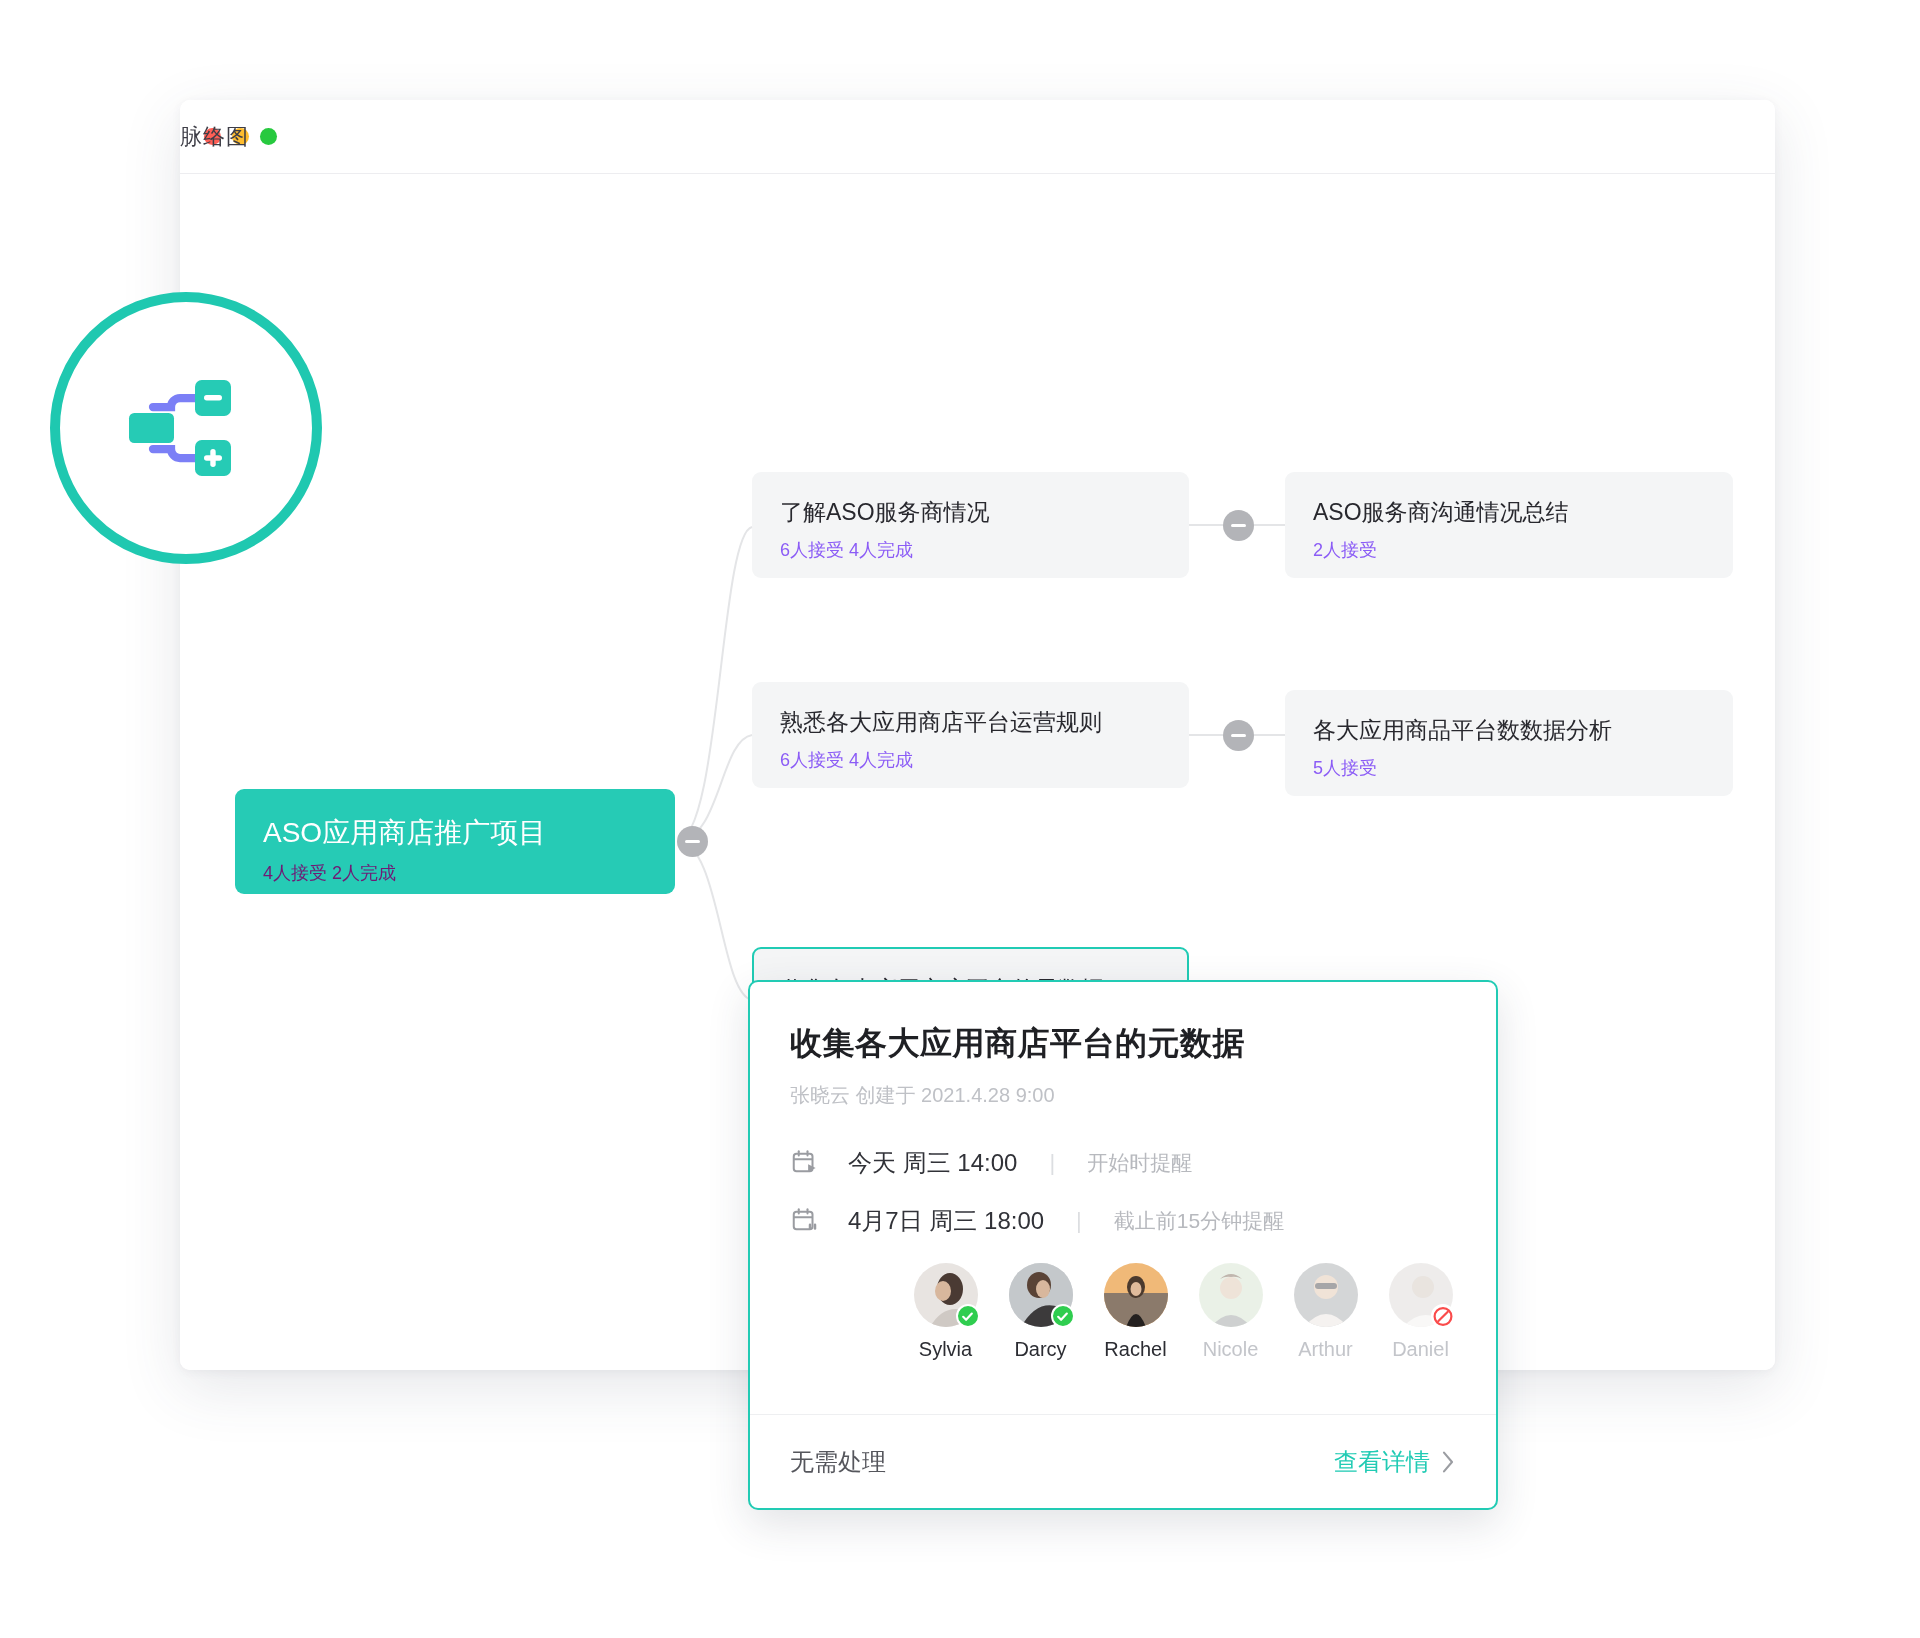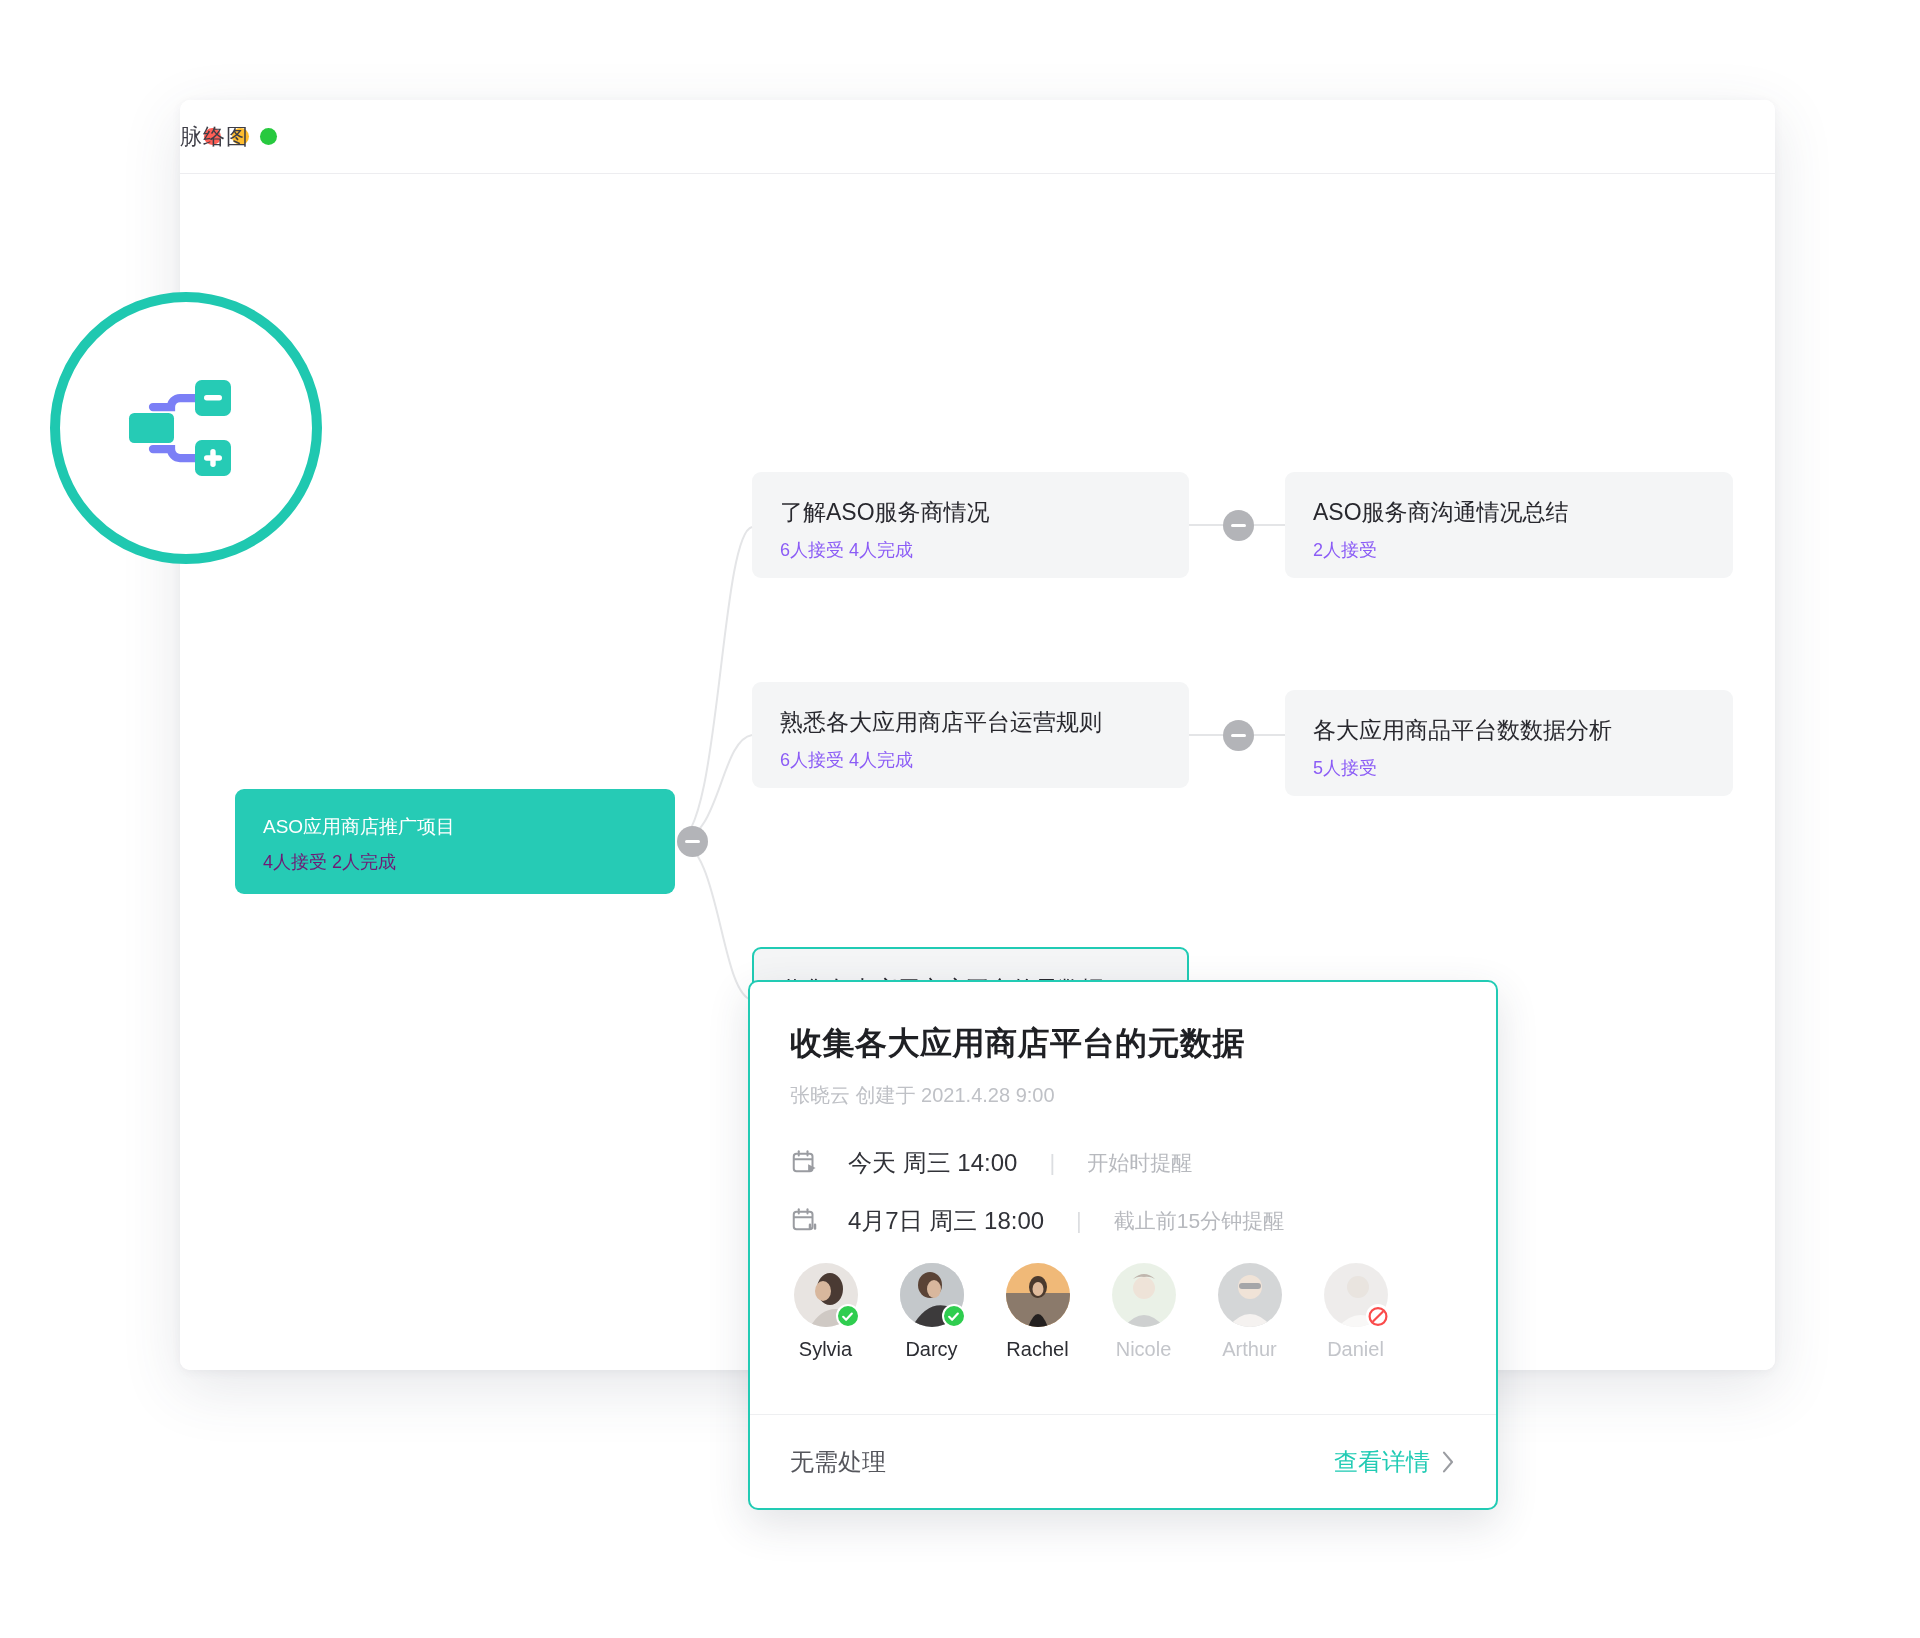--- a/index.html
+++ b/index.html
@@ -60,21 +60,21 @@
   }
   .node .n-title {
     font-size:23px; color:#28282e; line-height:1.25; white-space:nowrap;
   }
   .node .n-sub {
     margin-top:13px; font-size:18px; color:#8b5cf6; line-height:1.2; white-space:nowrap;
   }
   .node.root {
     background:#26cbb5;
   }
-  .node.root .n-title { color:#ffffff; font-size:19px; }
+  .node.root .n-title { color:#ffffff; font-size:28px; }
   .node.root .n-sub   { color:#701a75; }
   .node.selected {
     background:#f4f5f6;
     border:2px solid #20cbb4;
   }
 
   
   #node-root  { left:55px;  top:615px;  width:440px; height:105px; }
   #node-a     { left:572px; top:298px;  width:437px; height:106px; }
   #node-b     { left:572px; top:508px;  width:437px; height:106px; }
@@ -111,21 +111,21 @@
   }
   .popup-body { padding: 40px 40px 0 40px; }
   .pop-title { font-size:32px; font-weight:bold; color:#1f2024; letter-spacing:.5px; }
   .pop-meta  { margin-top:16px; font-size:20px; color:#bfc1c6; }
   .pop-rows  { margin-top:38px; }
   .pop-row   { display:flex; align-items:center; gap:28px; margin-bottom:26px; }
   .pop-row .r-main { font-size:24px; color:#313238; }
   .pop-row .r-divider { color:#dcdee1; font-size:22px; padding:0 4px; }
   .pop-row .r-note { font-size:21px; color:#b7b9be; }
 
-  .avatars { display:flex; gap:35px; margin-top:10px; }
+  .avatars { display:flex; gap:24px; margin-top:10px;justify-content:flex-end; }
   .av-item { width:71px; text-align:center; }
   .av-wrap { position:relative; width:64px; height:64px; margin:0 auto; }
   .av {
     width:64px; height:64px; border-radius:50%;
     overflow:hidden; position:relative;
   }
   .av-faded { opacity:0.42; }
   .badge {
     position:absolute; right:-2px; bottom:-1px;
     width:24px; height:24px; border-radius:50%;

